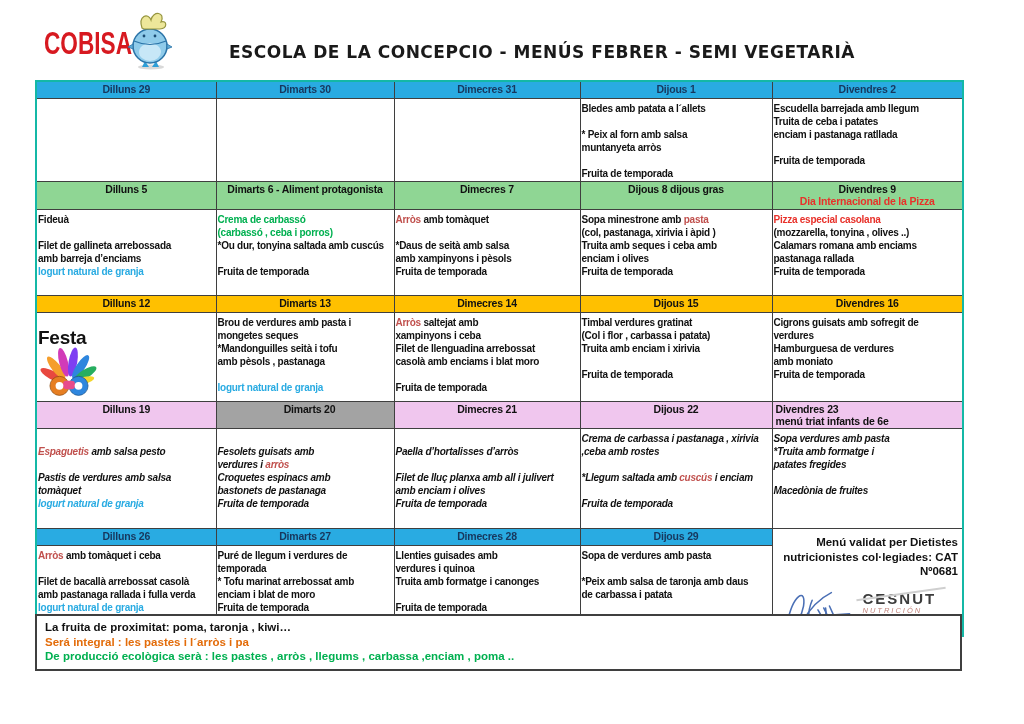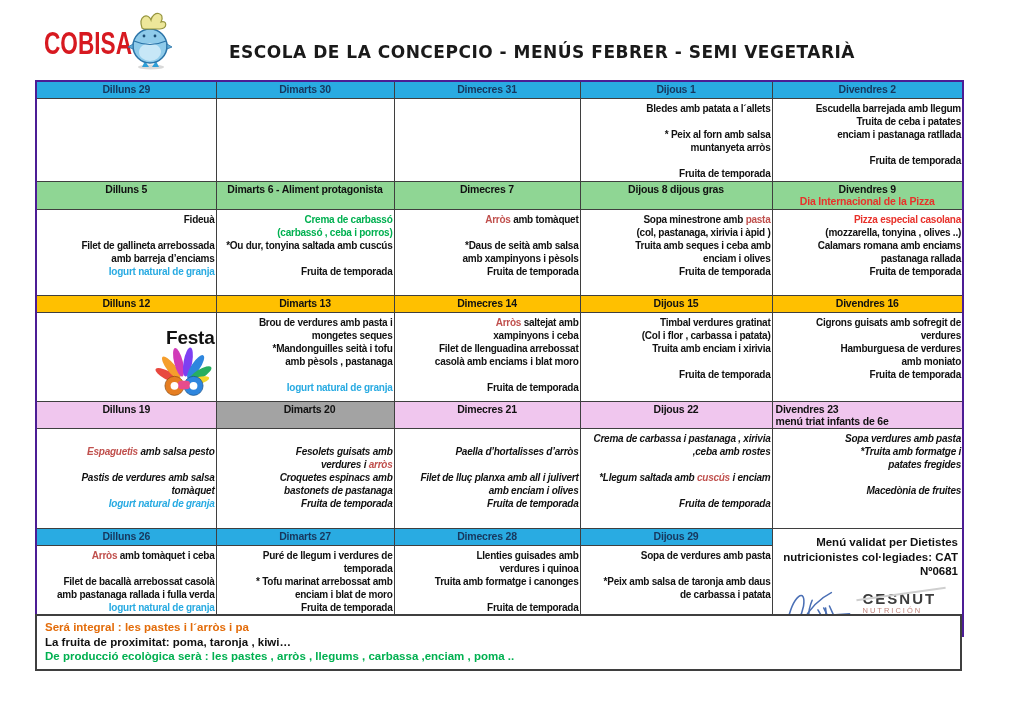--- a/index.html
+++ b/index.html
@@ -5,46 +5,46 @@
   html,body{margin:0;padding:0;background:#ffffff;}
   body{width:1024px;height:724px;font-family:"Liberation Sans",sans-serif;}
   .page{position:relative;width:1024px;height:724px;overflow:hidden;background:#fff;}
 
   .logo{position:absolute;left:44px;top:8px;}
   .title{position:absolute;left:222px;top:42px;width:640px;text-align:center;
          font-weight:bold;font-size:17px;letter-spacing:.5px;color:#1a1a1a;
          font-family:"DejaVu Sans","Liberation Sans",sans-serif;}
 
   table.menu{position:absolute;left:35px;top:80px;width:927px;border-collapse:collapse;table-layout:fixed;}
-  table.menu{border:2px solid #4c1d95;}
+  table.menu{border:2px solid #14b8a6;}
   table.menu td{border:1px solid #3f3f3f;overflow:hidden;}
 
   td.day-header{font-weight:bold;font-size:10.5px;letter-spacing:-0.2px;text-align:center;
                 vertical-align:top;padding:1px 3px;line-height:12px;}
   td.day-header.left{text-align:left;}
-  td.cell{font-weight:bold;font-size:10px;letter-spacing:-0.25px;text-align:right;
+  td.cell{font-weight:bold;font-size:10px;letter-spacing:-0.25px;text-align:left;
           vertical-align:top;padding:3px 1px 1px 1px;color:#111;margin-left:36px;}
   .line{line-height:13px;white-space:nowrap;}
   .festa-label{font-size:19px;line-height:17px;}
 
   tr.hr0 td, tr.hr2 td, tr.hr4 td{height:14px;}
   tr.hr1 td{height:25px;}
   tr.hr3 td{height:23px;}
   tr.cr0 td{height:77px;}
   tr.cr1 td{height:81px;}
   tr.cr2 td{height:79px;}
   tr.cr3 td{height:95px;font-style:italic;}
   tr.cr4 td{height:85px;}
 
   td.validation-cell{vertical-align:top;padding:6px 4px 2px 4px;}
   .val-line{font-size:11.5px;font-weight:bold;text-align:right;line-height:14.5px;color:#111;}
   .val-bottom{display:flex;align-items:center;justify-content:flex-start;margin-top:4px;gap:8px;}
   .cesnut{text-align:left;position:relative;}
   .cesnut-name{font-size:15px;font-weight:bold;letter-spacing:2px;color:#3c3c3c;line-height:15px;}
-  .cesnut-sub{font-size:7.5px;letter-spacing:2px;color:#c1847c;line-height:9px;}
+  .cesnut-sub{font-size:7.5px;letter-spacing:2px;color:#c1847c;line-height:9px;font-style:italic;}
   .cesnut-tag{font-size:5.5px;color:#9a9a9a;line-height:8px;}
   .cesnut-swoosh{position:absolute;left:-6px;top:2px;width:90px;height:14px;
                  border-top:2px solid #cfcfcf;transform:rotate(-8deg);pointer-events:none;}
 
   .notes{position:absolute;left:35px;top:614px;width:915px;border:2px solid #3f3f3f;
          padding:4px 0 5px 8px;background:#fff;}
   .note-line{font-weight:bold;font-size:11.5px;line-height:14.5px;white-space:nowrap;}
 </style>
 </head>
 <body>
@@ -376,18 +376,18 @@
             <div class="line">*Peix amb salsa de taronja amb daus</div>
             <div class="line">de carbassa i patata</div>
             <div class="line">&nbsp;</div>
             <div class="line">Fruita de temporada</div>
           </td>
         </tr>
       </tbody>
   </table>
 
   <div class="notes">
+      <div class="note-line" style="color: rgb(17, 17, 17);">La fruita de proximitat:  poma, taronja , kiwi…</div>
       <div class="note-line" style="color: rgb(227, 108, 10);">Será integral : les pastes i l´arròs i pa</div>
-      <div class="note-line" style="color: rgb(17, 17, 17);">La fruita de proximitat:  poma, taronja , kiwi…</div>
       <div class="note-line" style="color: rgb(0, 176, 80);">De producció ecològica serà : les pastes , arròs , llegums , carbassa ,enciam , poma ..</div>
     </div>
 
 </div>
 
 </body></html>

